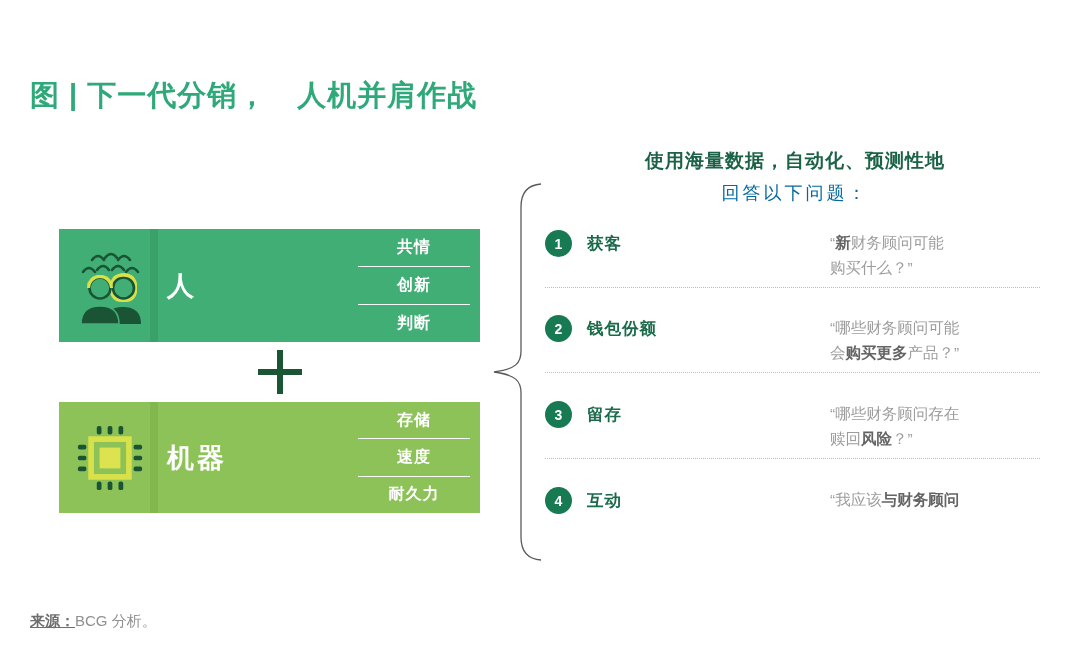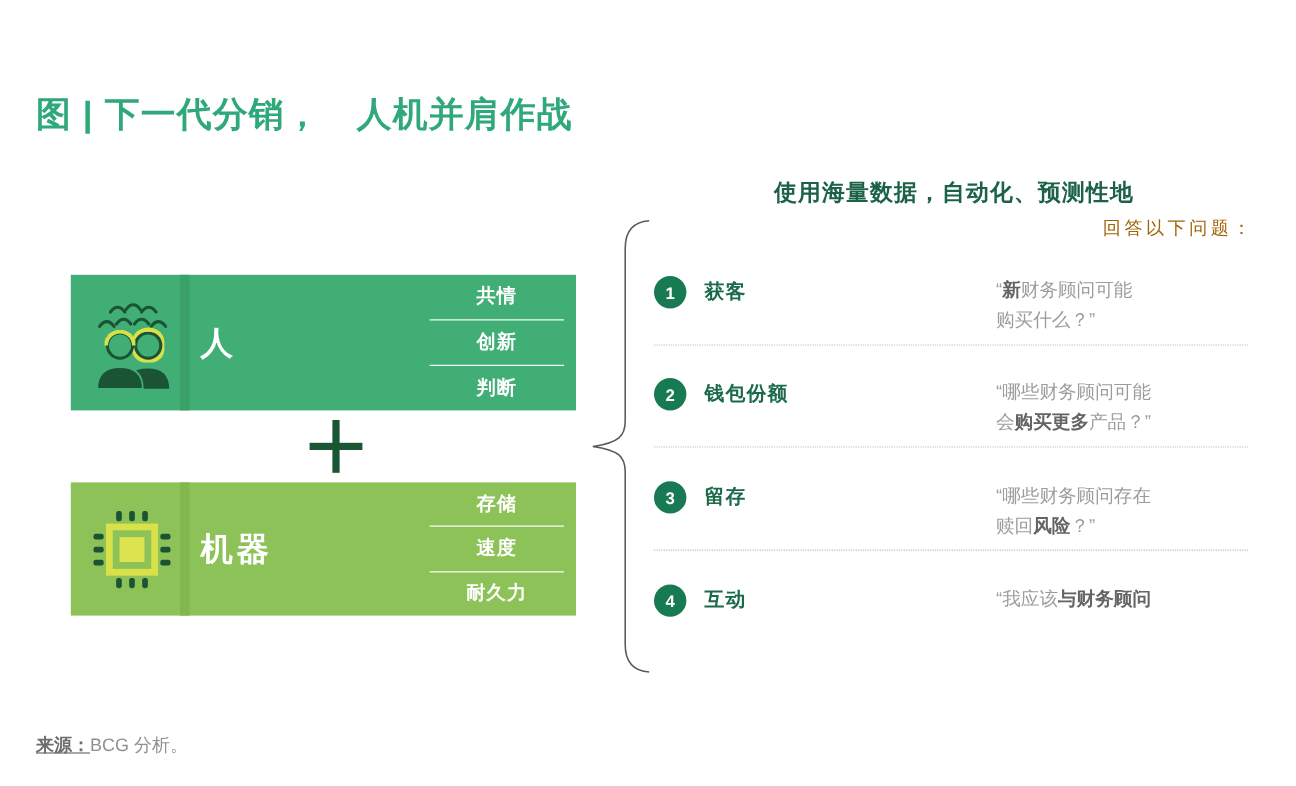--- a/index.html
+++ b/index.html
@@ -31,21 +31,21 @@
   .plus .pb{position:absolute;background:#1a5634;}
   .plus .ph{left:0;top:19px;width:44px;height:6px;}
   .plus .pv{left:19px;top:0;width:6px;height:44px;}
 
   
   .overlay{position:absolute;left:0;top:0;width:1080px;height:655px;pointer-events:none;}
 
   
   .rhead{position:absolute;left:545px;top:148px;width:500px;text-align:center;}
   .rhead .l1{font-size:19px;font-weight:bold;color:#1b6247;letter-spacing:1px;}
-  .rhead .l2{margin-top:7px;font-size:15px;color:#a16207;letter-spacing:3px;text-align:right;}
+  .rhead .l2{margin-top:7px;font-size:18px;color:#0369a1;letter-spacing:3px;}
 
   .qrow{position:absolute;left:545px;width:497px;height:58px;display:flex;align-items:flex-start;}
   .qr0{top:229px;} .qr1{top:314px;} .qr2{top:400px;} .qr3{top:486px;}
   .qnum{width:27px;height:27px;border-radius:50%;background:#187a52;color:#fff;
         font-size:14px;font-weight:bold;display:flex;align-items:center;justify-content:center;
         margin-top:1px;flex:0 0 27px;}
   .qlabel{margin-left:15px;font-size:16.5px;font-weight:bold;color:#1b6b4b;
           line-height:29px;letter-spacing:1px;}
   .quote{position:absolute;left:285px;top:1px;width:178px;font-size:15.5px;
          line-height:25px;color:#9c9c9c;}

